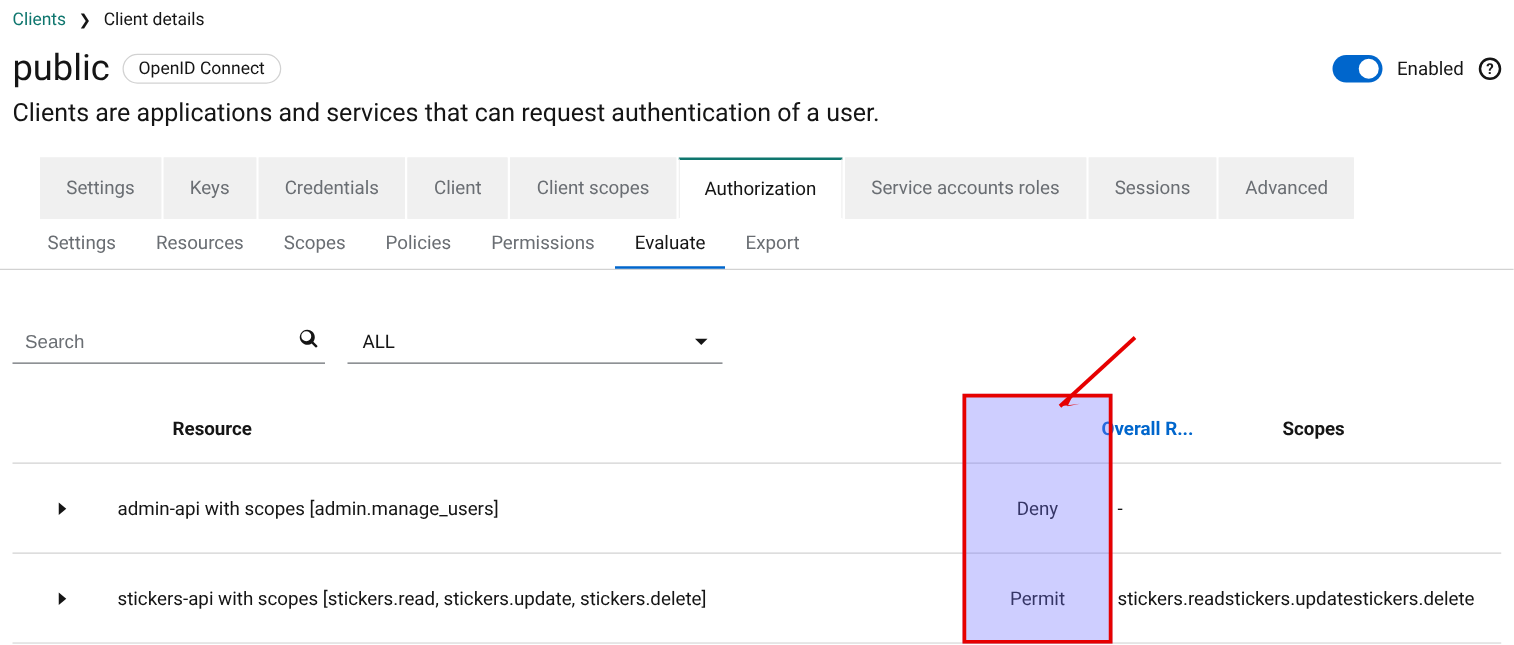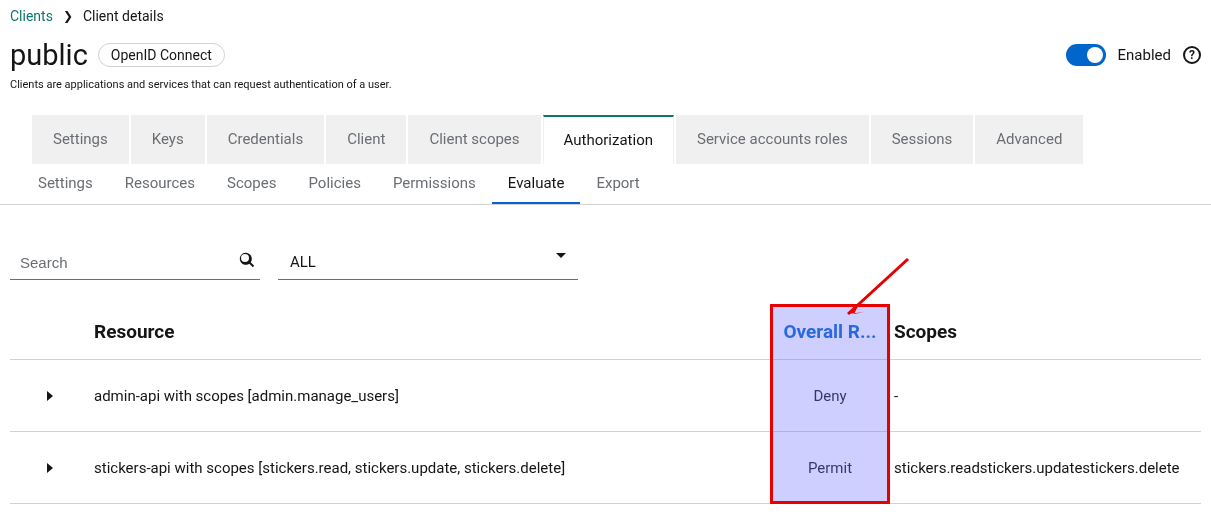--- a/index.html
+++ b/index.html
@@ -13,42 +13,42 @@
 
 .header-row { display: flex; align-items: center; justify-content: space-between; }
 .title-group { display: flex; align-items: center; gap: 10px; }
 .title { font-size: 29px; font-weight: 400; }
 .badge { border: 1px solid #d2d2d2; border-radius: 14px; padding: 3px 12px; font-size: 14px; color: #151515; background: #fff; }
 .enabled-group { display: flex; align-items: center; gap: 12px; }
 .toggle { width: 40px; height: 22px; background: #0066cc; border-radius: 11px; position: relative; cursor: pointer; }
 .toggle::after { content: ""; position: absolute; width: 16px; height: 16px; background: #fff; border-radius: 50%; top: 3px; right: 3px; }
 .help-icon { width: 18px; height: 18px; border: 2px solid #151515; border-radius: 50%; display: inline-flex; align-items: center; justify-content: center; font-size: 12px; font-weight: bold; cursor: pointer; }
 
-.subtitle { margin-top: 6px; font-size: 11px; color: #151515; }
+.subtitle { margin-top: 6px; font-size: 20px; color: #151515; }
 
 .tabs-primary { display: flex; margin-top: 24px; padding-left: 22px; }
 .tab-p { padding: 14px 20px; background: #f0f0f0; border: 1px solid #f0f0f0; color: #6a6e73; font-size: 15px; cursor: pointer; margin-right: 2px; }
 .tab-p.active { background: #fff; border-top: 2px solid #0f766e; border-bottom: 1px solid #fff; color: #151515; }
 
 .tabs-secondary { display: flex; border-bottom: 1px solid #d2d2d2; padding-left: 22px; margin-left: -10px; margin-right: -10px; padding-right: 10px; }
 .tab-s { padding: 10px 16px; color: #6a6e73; font-size: 15px; cursor: pointer; border-bottom: 2px solid transparent; }
 .tab-s.active { color: #151515; border-bottom: 2px solid #0066cc; }
 
 .toolbar { display: flex; gap: 18px; margin-top: 40px; }
 .search-wrap { display: flex; align-items: center; border-bottom: 1px solid #6a6e73; width: 250px; }
 .search-input { border: none; outline: none; padding: 8px 10px; font-size: 15px; flex: 1; background: transparent; }
 .search-input::placeholder { color: #6a6e73; }
 .search-btn { padding: 0 10px; cursor: pointer; }
 .search-btn svg { width: 16px; height: 16px; fill: #151515; }
-.select-wrap { display: flex; align-items: flex-start; justify-content: space-between; border-bottom: 1px solid #6a6e73; width: 300px; padding: 8px 12px; cursor: pointer; }
+.select-wrap { display: flex; align-items: center; justify-content: space-between; border-bottom: 1px solid #6a6e73; width: 300px; padding: 8px 12px; cursor: pointer; }
 .caret { width: 0; height: 0; border-left: 5px solid transparent; border-right: 5px solid transparent; border-top: 5px solid #151515; }
 
 .table { margin-top: 24px; position: relative; }
 .thead, .trow { display: grid; grid-template-columns: 80px 680px 120px 1fr; align-items: center; border-bottom: 1px solid #d2d2d2; }
-.thead { height: 56px; font-weight: 700; font-size: 19px; }
+.thead { height: 56px; font-weight: 700; font-size: 15px; gap: 44px; }
 .trow { height: 72px; font-size: 15px; }
 .th, .td { padding: 0 4px; }
 .expand-cell { display: flex; justify-content: center; }
 .expand-icon { cursor: pointer; width: 0; height: 0; border-top: 5px solid transparent; border-bottom: 5px solid transparent; border-left: 6px solid #151515; }
 .th.overall, .td.overall { text-align: center; font-weight: 700; color: #06c; overflow: hidden; text-overflow: ellipsis; white-space: nowrap; }
 .td.result { text-align:center; }
 
 .highlight-box { position: absolute; border: 3px solid #e60000; background: rgba(115, 116, 255, 0.35); pointer-events: none; left: 760px; top: 0px; width: 120px; height: 200px; }
 .arrow { position: absolute; left: 828px; top: -50px; pointer-events: none; }
 .arrow svg { width: 80px; height: 70px; }

